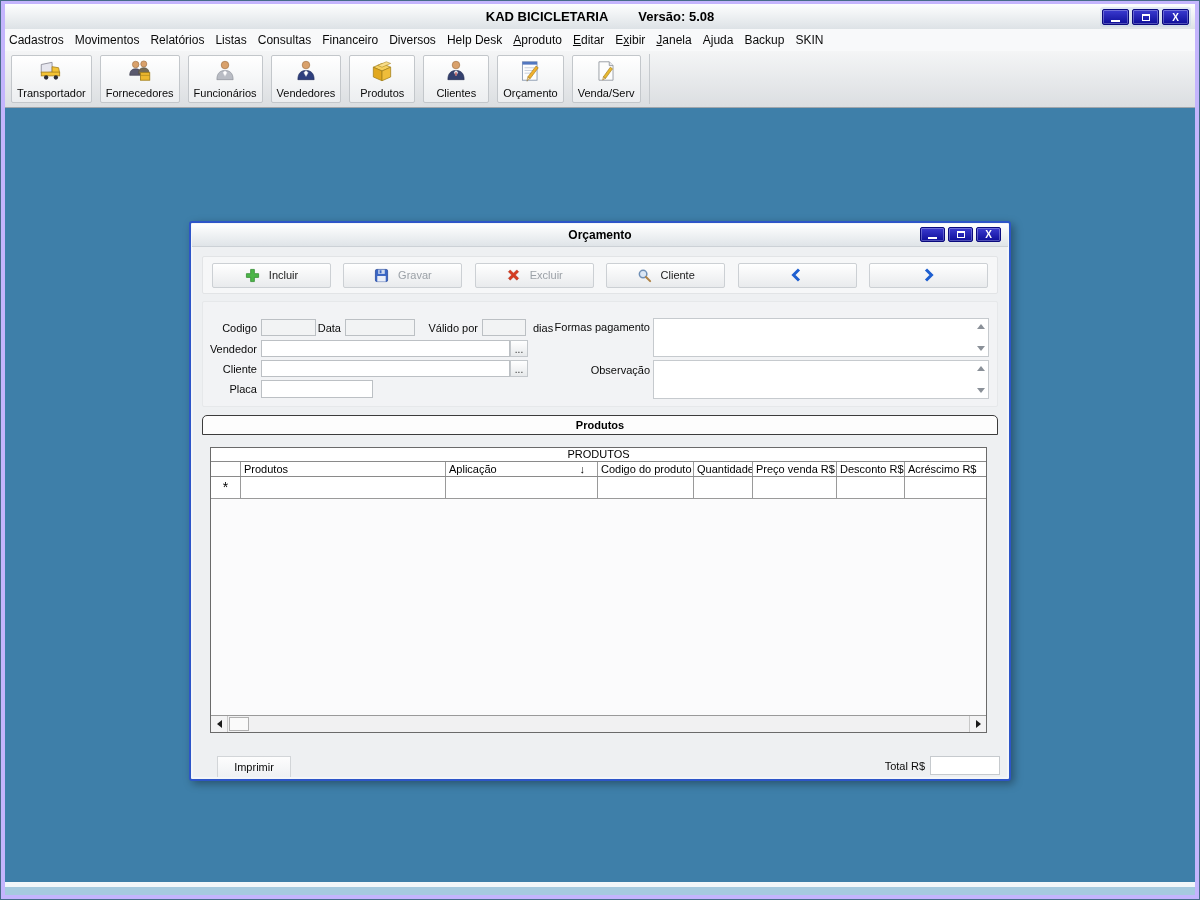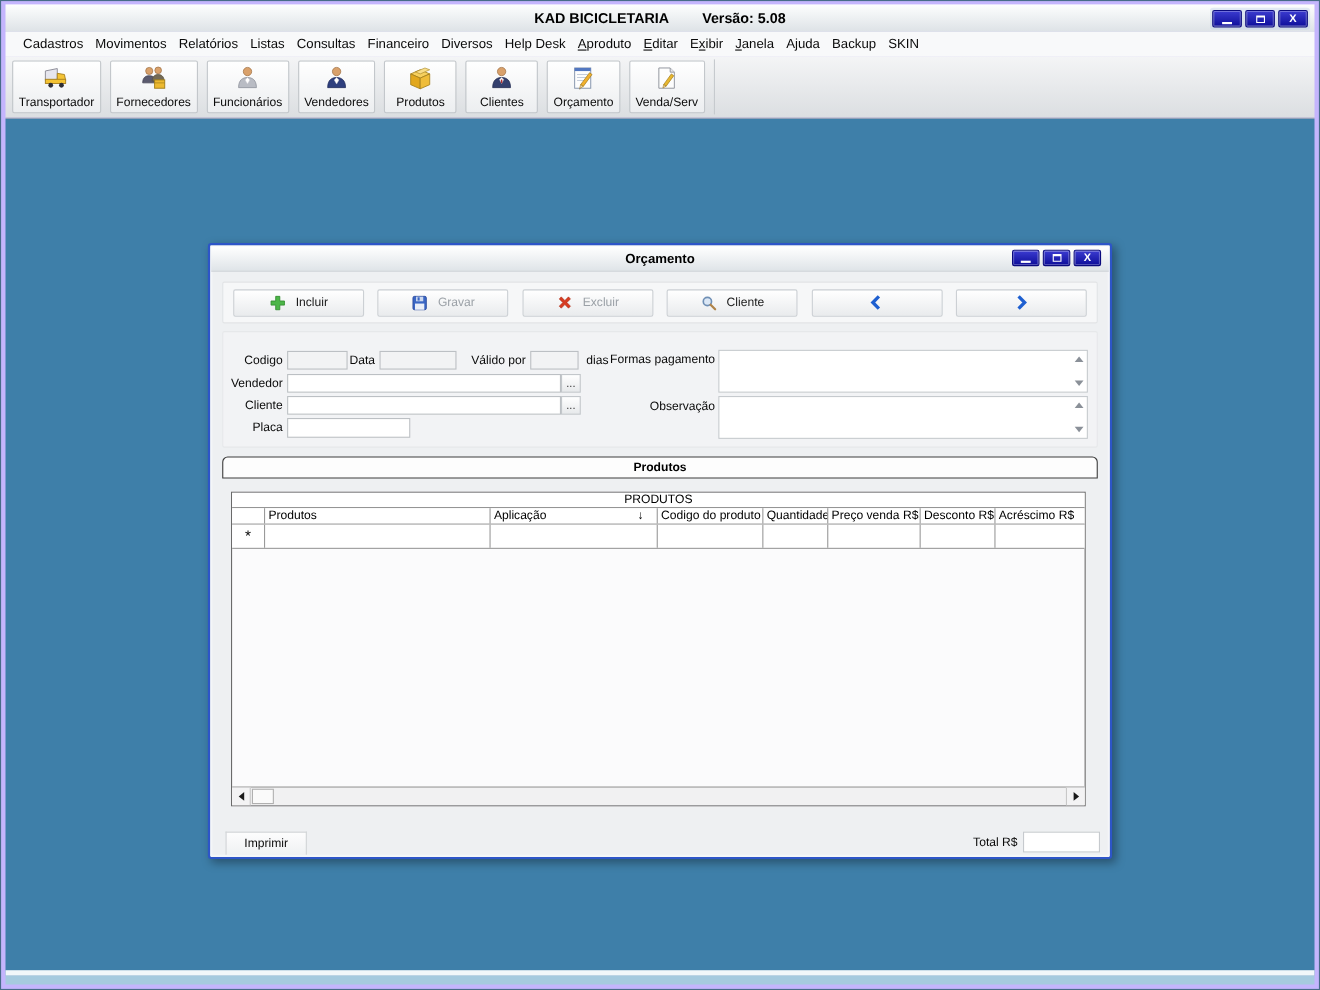--- a/index.html
+++ b/index.html
@@ -17,21 +17,21 @@
   .win-controls { position:absolute; right:4px; top:3px; display:flex; gap:3px;
     padding:2px; background:rgba(180,200,230,.35); border-radius:3px; }
   .wbtn { width:27px; height:16px; background:linear-gradient(#3b3bd0,#0e0e9a);
     border:1px solid #0a0a7e; border-radius:2px; color:#fff; display:flex; align-items:center;
     justify-content:center; font-size:10px; font-weight:bold; cursor:pointer;
     box-shadow:inset 0 0 0 1px rgba(255,255,255,.28); }
   .glyph-min { width:9px; height:2px; background:#fff; margin-top:7px; }
   .glyph-max { width:8px; height:7px; border:1px solid #fff; border-top-width:2px; }
 
   .menubar { position:absolute; top:28px; left:4px; right:4px; height:22px; background:#f8f9fa;
-    display:flex; align-items:center; padding-left:16px; gap:11px; }
+    display:flex; align-items:center; padding-left:4px; gap:11px; }
   .menu-item { font-size:12px; color:#0a0a0a; cursor:default; white-space:nowrap; }
   .menu-item .accel { text-decoration:underline; }
 
   .toolbar { position:absolute; top:50px; left:4px; right:4px; height:57px;
     background:linear-gradient(#f4f5f6,#dbdee1); border-bottom:1px solid #9fa6ac;
     display:flex; align-items:center; padding-left:6px; gap:8px; }
   .tbtn { height:48px; min-width:66px; padding:2px 5px 3px;
     background:linear-gradient(#ffffff,#eceef0); border:1px solid #c3c7cb; border-radius:2px;
     display:flex; flex-direction:column; align-items:center; justify-content:space-between;
     font-size:11px; color:#0a0a0a; cursor:pointer; }
@@ -107,21 +107,21 @@
   .sbtn { width:17px; background:#f3f3f4; display:flex; align-items:center; justify-content:center; cursor:pointer; }
   .sbtn.left { border-right:1px solid #c8c8c8; }
   .sbtn.right { border-left:1px solid #c8c8c8; }
   .arr-left { width:0; height:0; border-top:4px solid transparent; border-bottom:4px solid transparent;
     border-right:5px solid #1a1a1a; }
   .arr-right { width:0; height:0; border-top:4px solid transparent; border-bottom:4px solid transparent;
     border-left:5px solid #1a1a1a; }
   .sthumb { width:20px; margin:1px 0 1px 1px; background:#fafafa; border:1px solid #b0b0b0; cursor:grab; }
   .strack { flex:1; }
 
-  .print-btn { position:absolute; left:14px; top:533px; width:74px; height:21px;
+  .print-btn { position:absolute; left:26px; top:533px; width:74px; height:21px;
     background:linear-gradient(#fdfdfd,#eff1f3); border:1px solid #d2d5d8; border-bottom:none;
     font-size:11px; display:flex; align-items:center; justify-content:center; cursor:pointer; color:#0a0a0a; }
   .total-label { position:absolute; left:660px; top:537px; width:74px; text-align:right;
     font-size:11px; color:#0a0a0a; }
   .total-input { position:absolute; left:739px; top:533px; width:70px; height:19px;
     background:#fff; border:1px solid #c6cace; font-size:11px; padding:1px 3px;
     font-family:"Liberation Sans",sans-serif; }
 </style>
 </head>
 <body>

